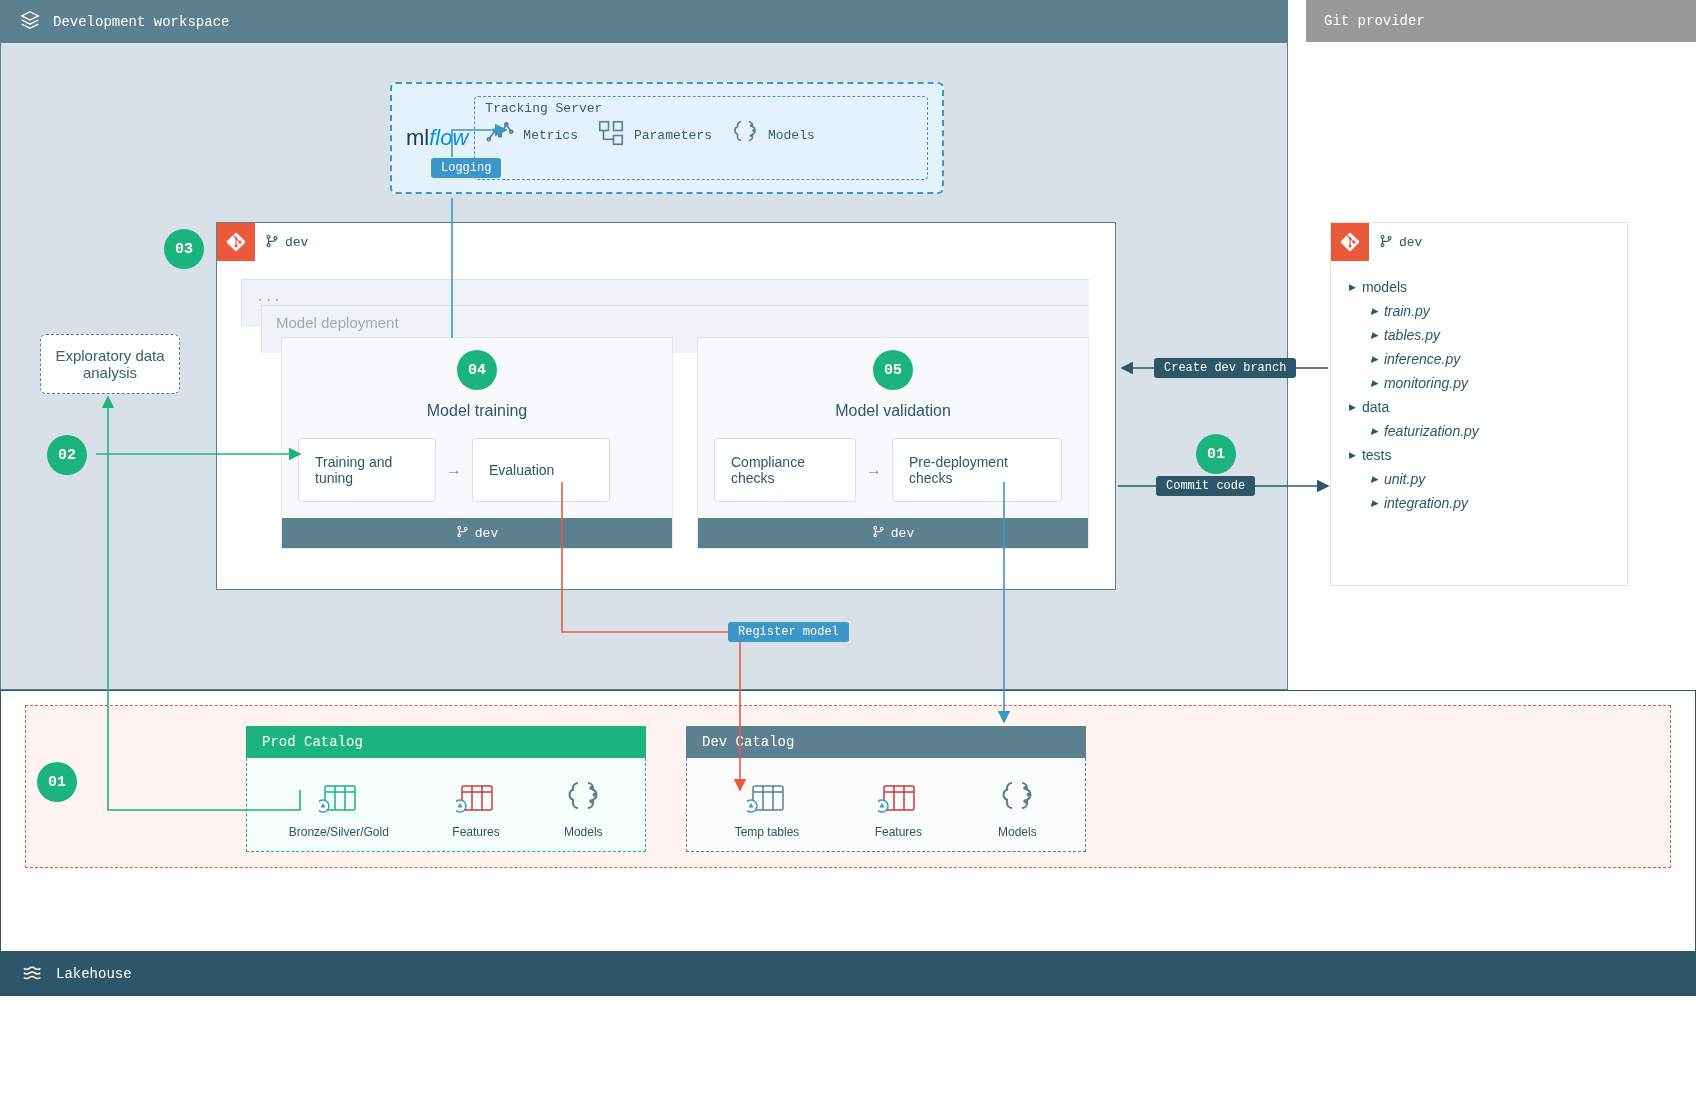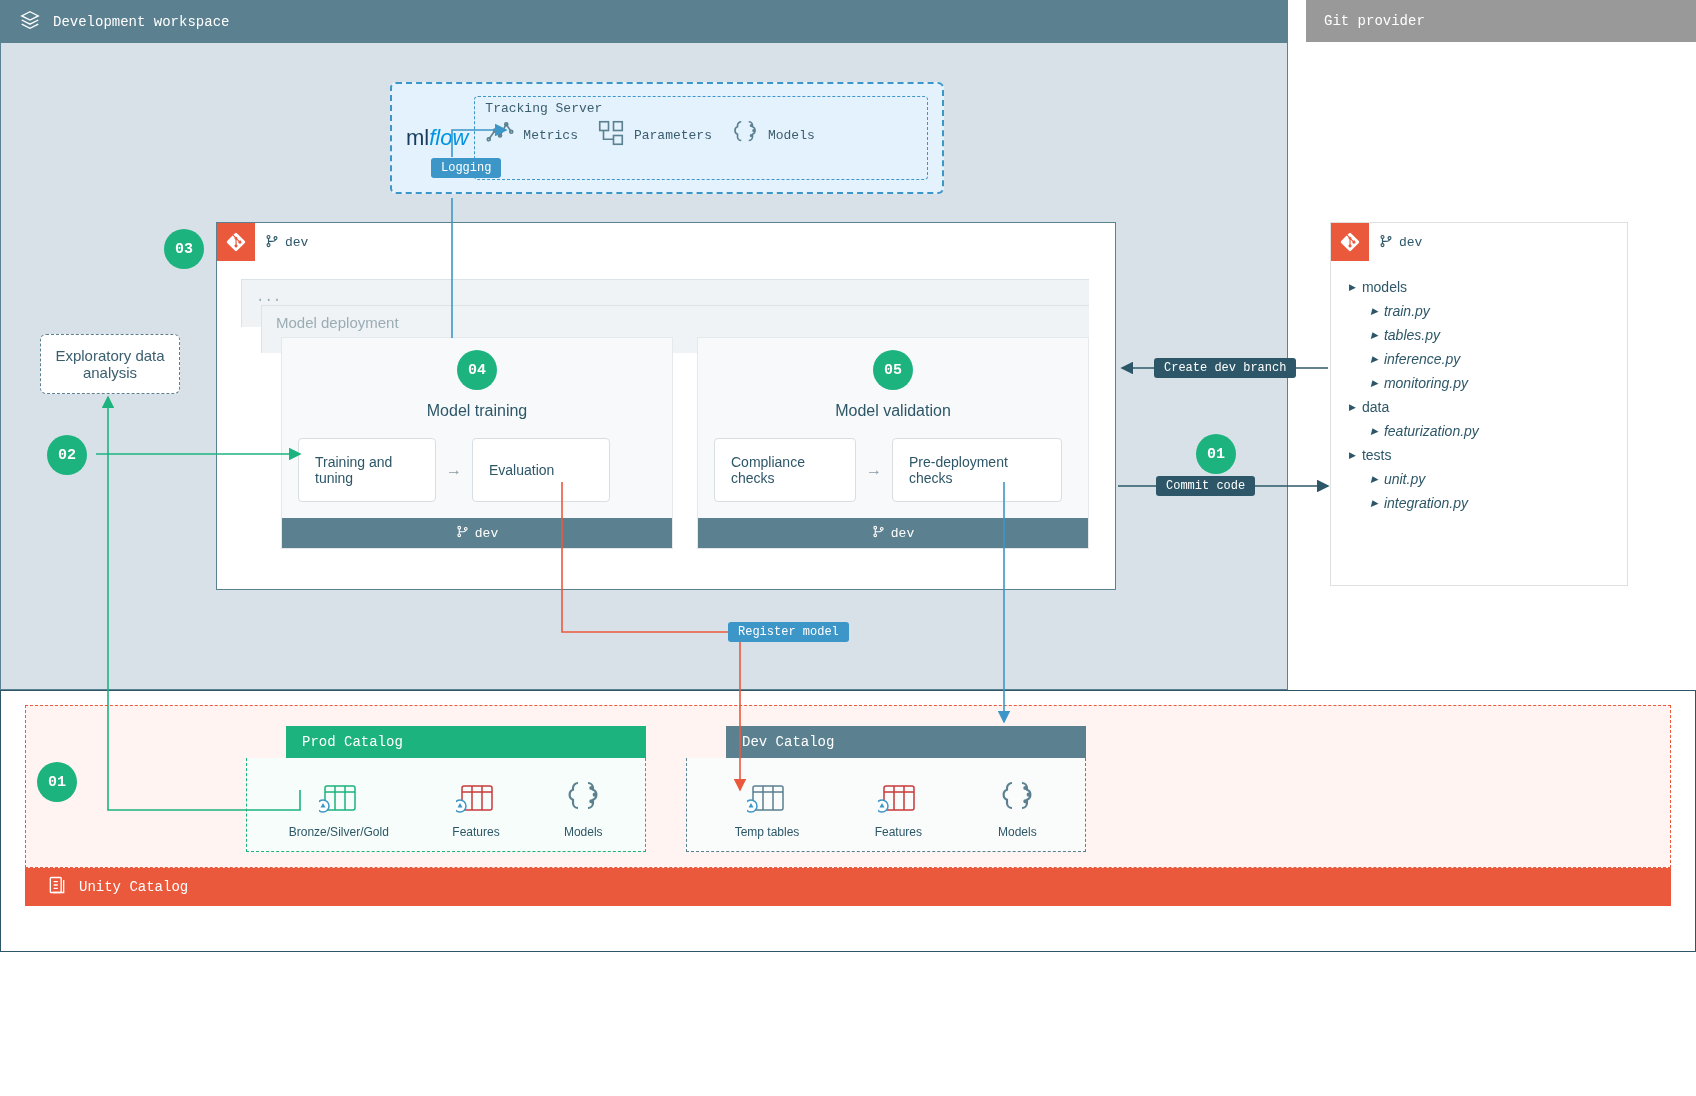--- a/index.html
+++ b/index.html
@@ -56,21 +56,21 @@
 
 .git-panel { position: absolute; left: 1330px; top: 222px; width: 298px; height: 364px; border: 1px solid #e0e0e0; background: #fff; }
 .git-panel-header { height: 38px; display: flex; align-items: center; gap: 10px; }
 .git-tree { padding: 14px 18px; color: #2d5768; font-size: 14px; }
 .git-tree-item { padding: 4px 0; display: flex; align-items: center; gap: 6px; }
 .git-tree .child { padding-left: 22px; font-style: italic; }
 .chev { font-size: 9px; }
 
 
 .catalog { position: absolute; top: 20px; width: 400px; height: 126px; }
-.catalog-header { height: 32px; color: #fff; display: flex; align-items: center; padding: 0 16px; font-size: 14px; margin-left: 40px; }
+.catalog-header { height: 32px; color: #fff; display: flex; align-items: center; padding: 0 16px; font-size: 14px; }
 .catalog-body { border: 1px dashed; border-top: none; height: 94px; display: flex; align-items: center; justify-content: space-around; padding: 8px 10px 0; }
 .catalog-item { display: flex; flex-direction: column; align-items: center; gap: 4px; color: #2d5768; font-size: 12px; }
 .prod-catalog .catalog-header { background: #1cb37f; }
 .prod-catalog .catalog-body { border-color: #1cb37f; background: #f6fdfa; }
 .dev-catalog .catalog-header { background: #5b8090; }
 .dev-catalog .catalog-body { border-color: #5b8090; background: #fafbfb; }
 
 
 .overlay-svg { position: absolute; left: 0; top: 0; pointer-events: none; z-index: 10; }
 
@@ -345,28 +345,28 @@
                   <path d="M15 3a3 3 0 013 3v1a3 3 0 012 3 3 3 0 01-2 3v2a3 3 0 01-3 3"></path>
                   <circle cx="17" cy="6" r="0.6"></circle>
                   <circle cx="19" cy="10" r="0.6"></circle>
                   <circle cx="17" cy="14" r="0.6"></circle>
                 </svg></span>
             <span>Models</span>
           </div>
         </div>
       </div>
     </div>
-    <div class="unity-footer mono">
-      <span><svg width="20" height="20" viewBox="0 0 24 24" fill="none" stroke="#fff" stroke-width="1.6">
-            <rect x="4" y="3" width="13" height="18" rx="1"></rect>
-            <path d="M8 8h5M8 12h5M8 16h5"></path>
-            <path d="M20 6v15H7"></path>
-          </svg></span>
-      <span>Unity Catalog</span>
-    </div>
+  </div>
+  <div class="lakehouse-footer mono">
+    <span><svg width="22" height="22" viewBox="0 0 24 24" fill="none" stroke="#fff" stroke-width="1.6">
+          <path d="M2 8c2 1.5 4 1.5 6 0s4-1.5 6 0 4 1.5 6 0"></path>
+          <path d="M2 13c2 1.5 4 1.5 6 0s4-1.5 6 0 4 1.5 6 0"></path>
+          <path d="M2 18c2 1.5 4 1.5 6 0s4-1.5 6 0 4 1.5 6 0"></path>
+        </svg></span>
+    <span>Lakehouse</span>
   </div>
 </div>
 
 <svg class="overlay-svg" width="1696" height="1000">
   <defs>
     <marker id="ah-green" markerWidth="8" markerHeight="8" refX="7" refY="4" orient="auto">
         <path d="M0 0L8 4L0 8z" fill="#1cb37f"></path>
       </marker>
     <marker id="ah-blue" markerWidth="8" markerHeight="8" refX="7" refY="4" orient="auto">
         <path d="M0 0L8 4L0 8z" fill="#3d96c8"></path>

